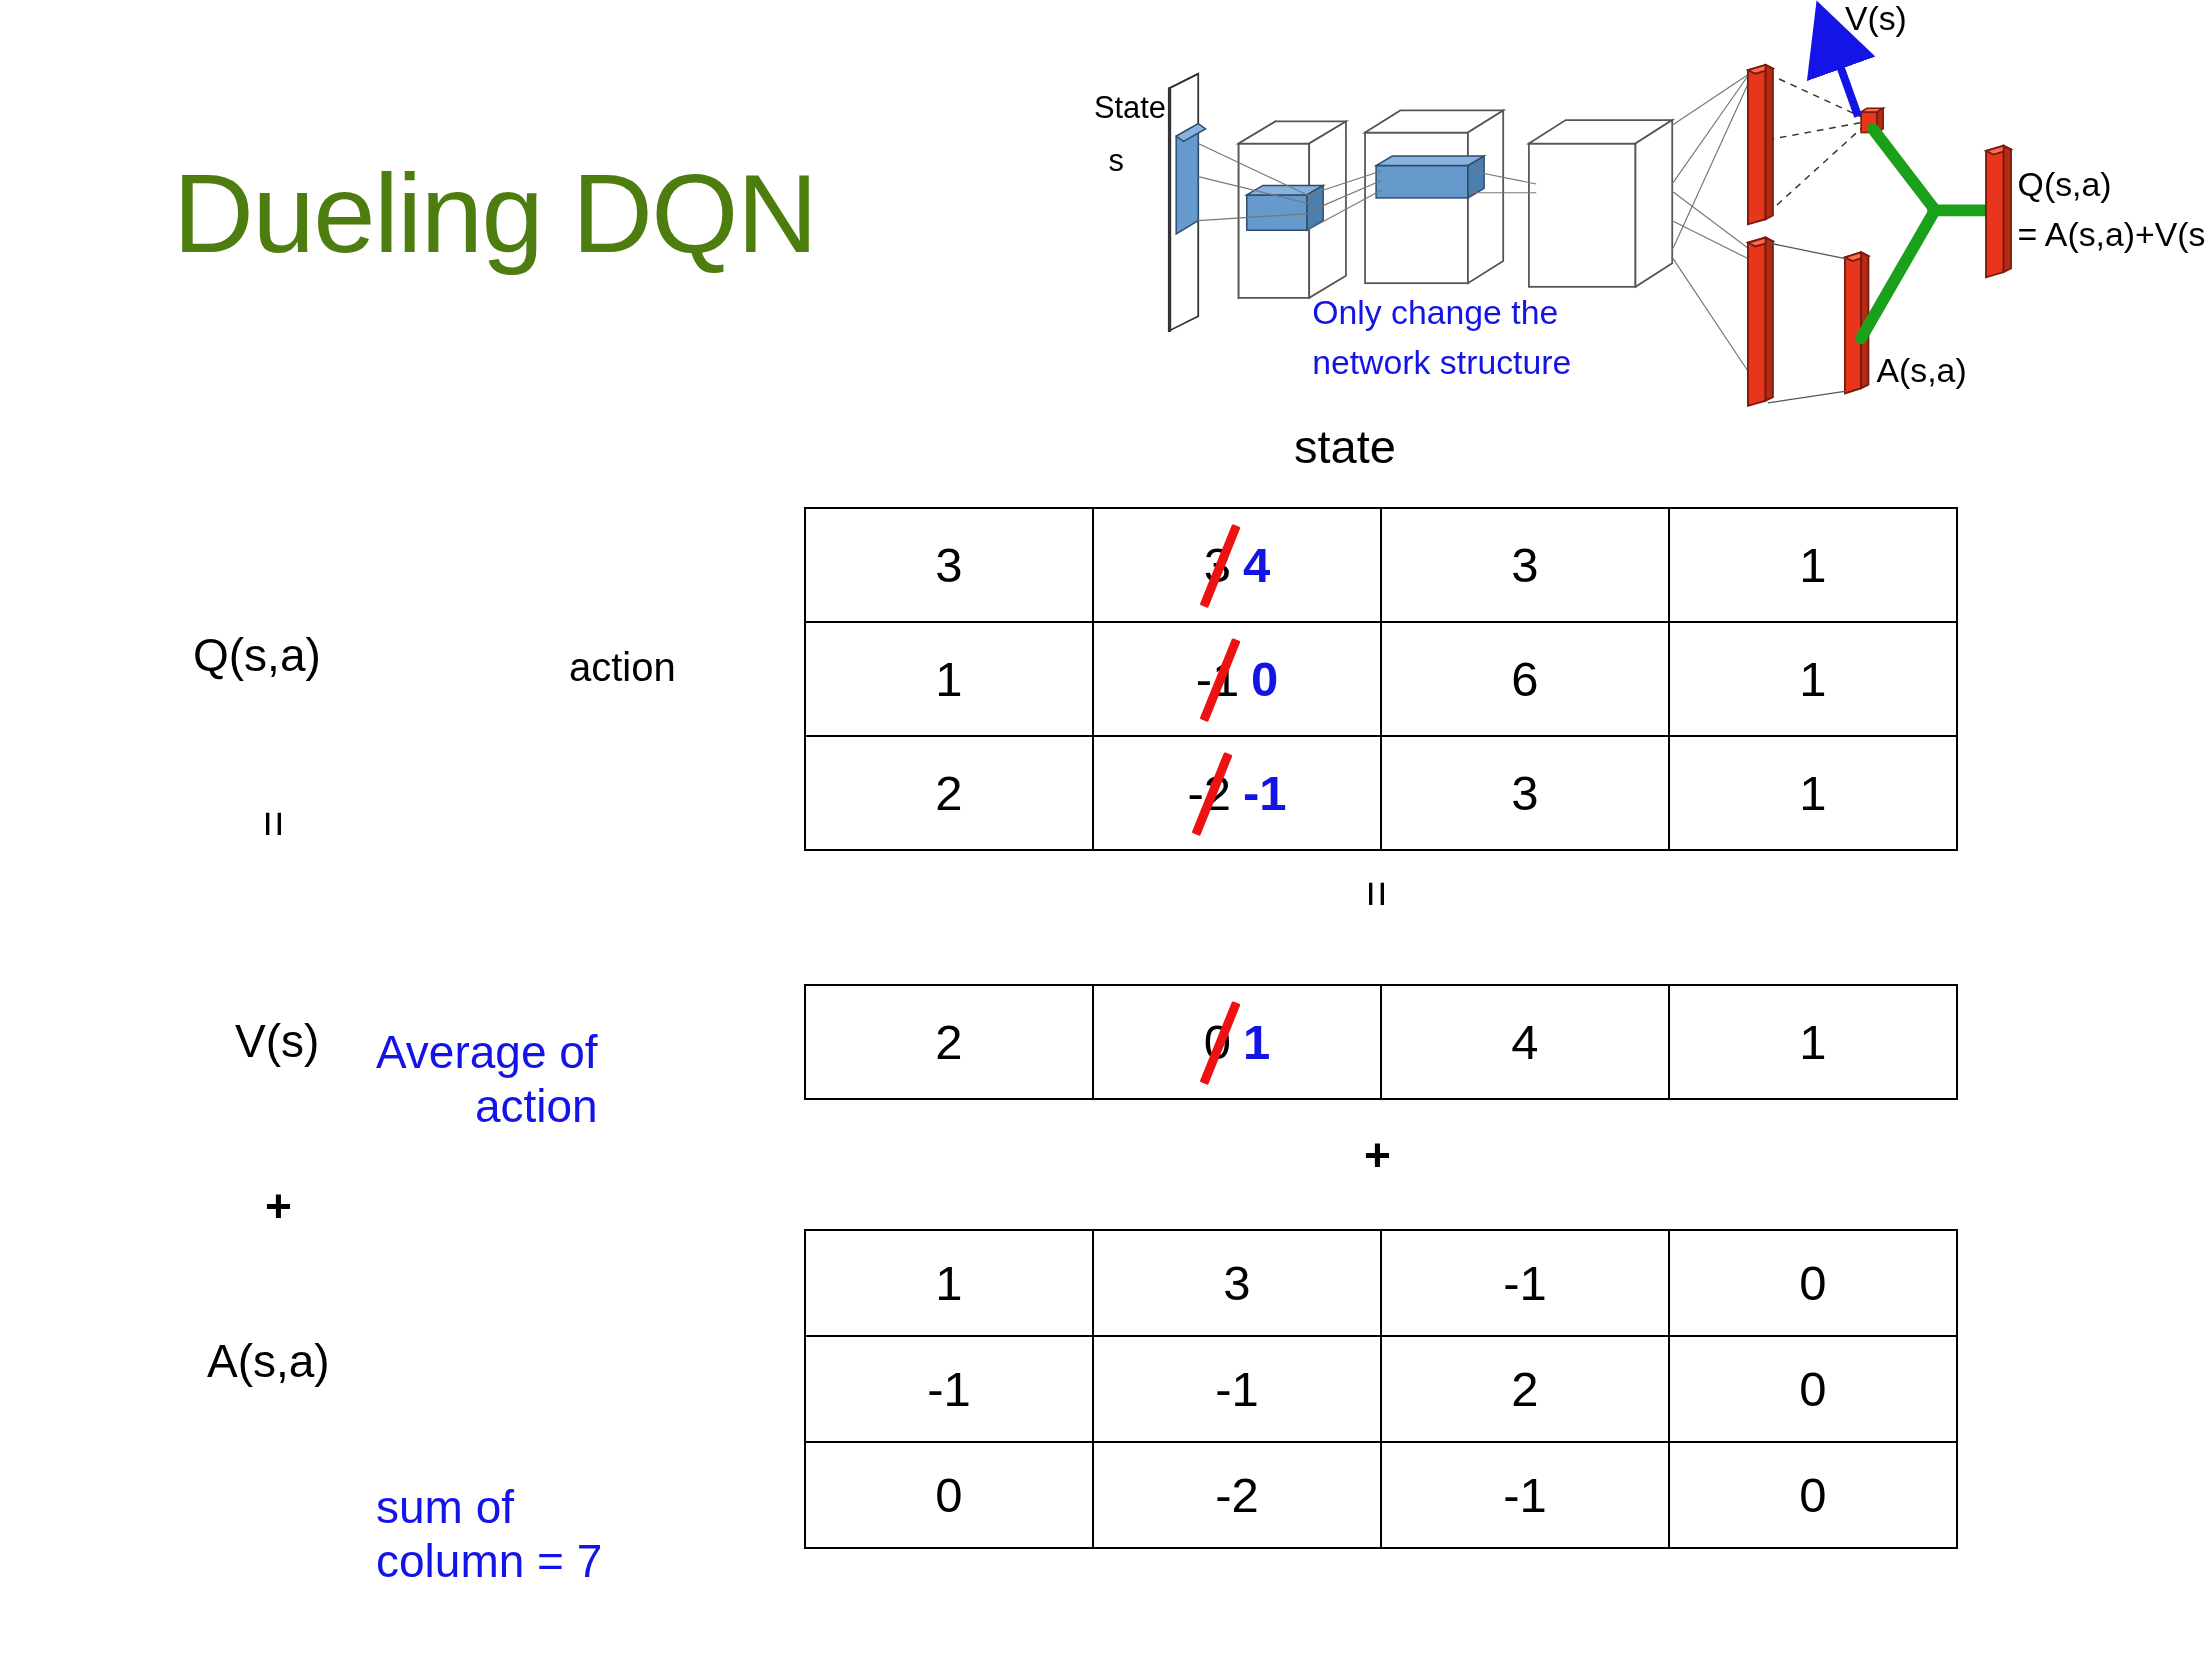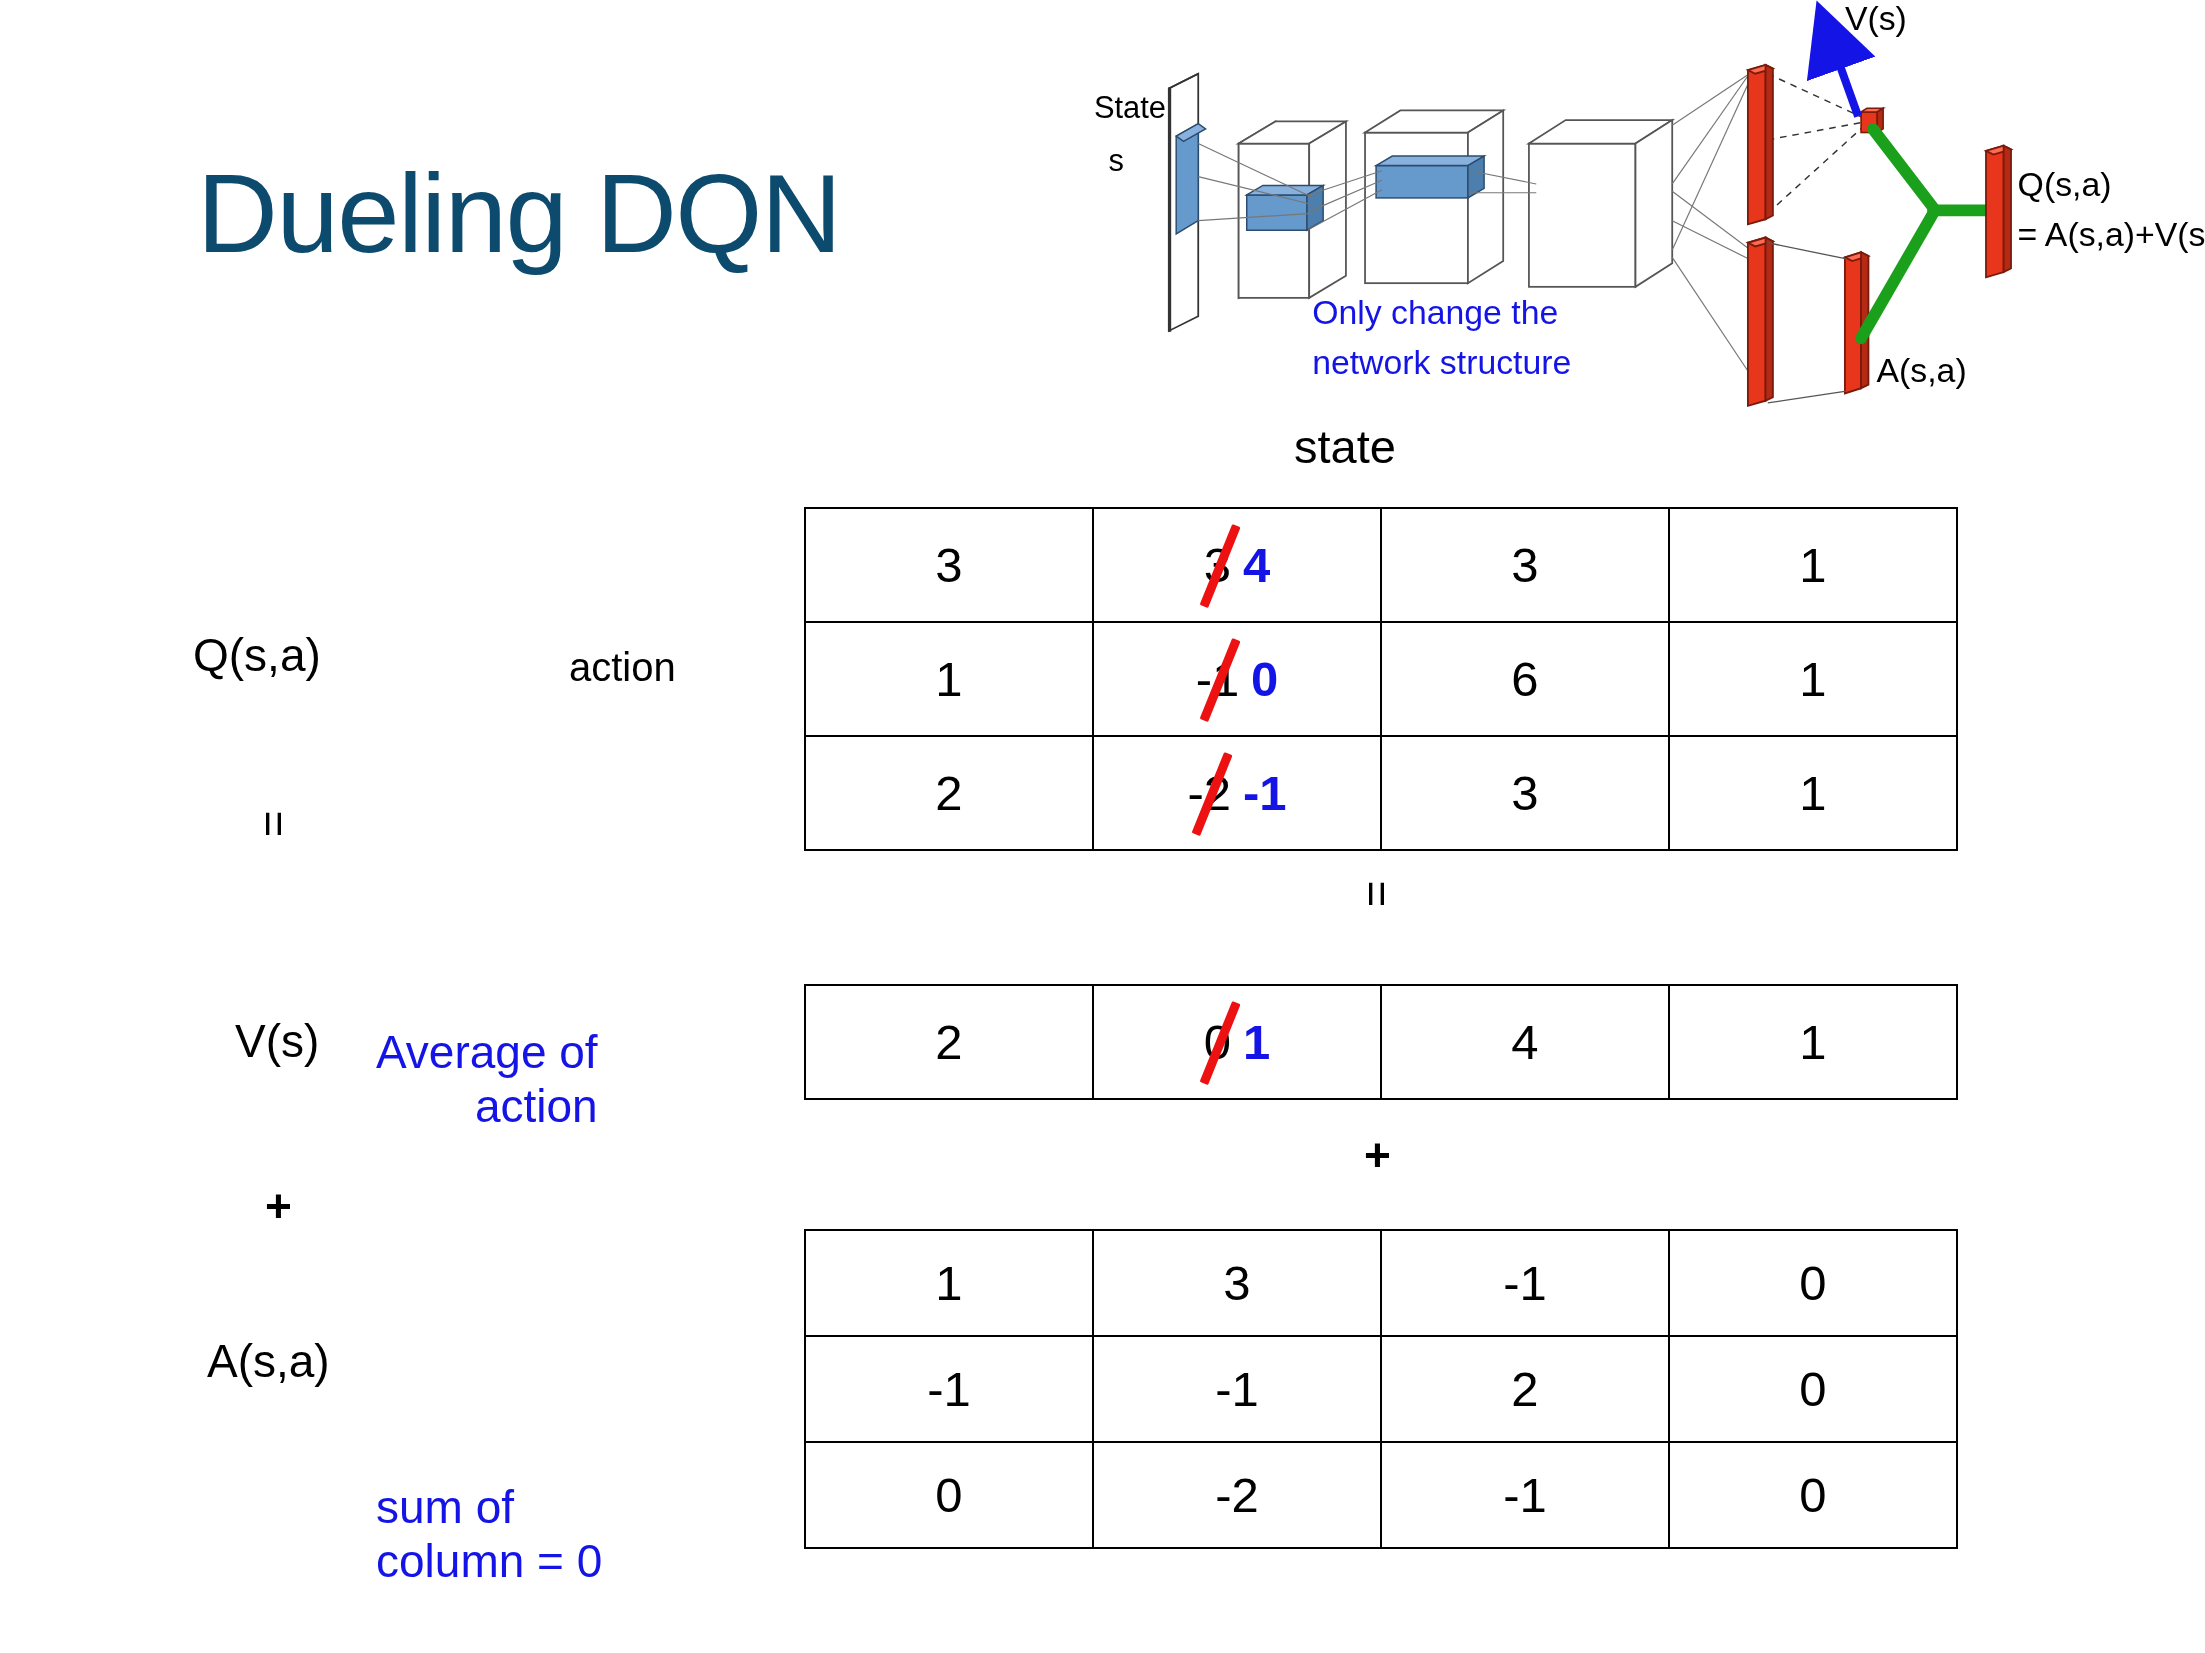--- a/index.html
+++ b/index.html
@@ -18,23 +18,22 @@
 
   
   #slide-title {
     position: absolute;
     left: 173px;
     top: 158px;
     font-size: 112px;
     font-weight: 400;
     letter-spacing: -1.5px;
     line-height: 1;
-    color: #0c4a6e;
-    white-space: nowrap;
-    margin-left: 24px;
+    color: #4d7c0f;
+    white-space: nowrap;
   }
 
   
   #network-diagram {
     position: absolute;
     left: 1088px;
     top: 0px;
     width: 1117px;
     height: 412px;
   }
@@ -285,21 +284,21 @@
 <div id="label-v" class="side-label">V(s)</div>
 <div id="op-plus-left" class="op-symbol">+</div>
 <div id="label-a" class="side-label">A(s,a)</div>
 
 <div id="annotation-average" class="annotation">
   <div>Average of</div>
   <div>action</div>
 </div>
 <div id="annotation-sum" class="annotation">
   <div>sum of</div>
-  <div>column = 0</div>
+  <div>column = 7</div>
 </div>
 
 <div id="op-eq-mid" class="op-symbol">=</div>
 <div id="op-plus-mid" class="op-symbol">+</div>
 
 <table id="q-table" class="grid">
     <tbody>
       <tr>
         <td><span>3</span></td>
         <td><span class="edited">

